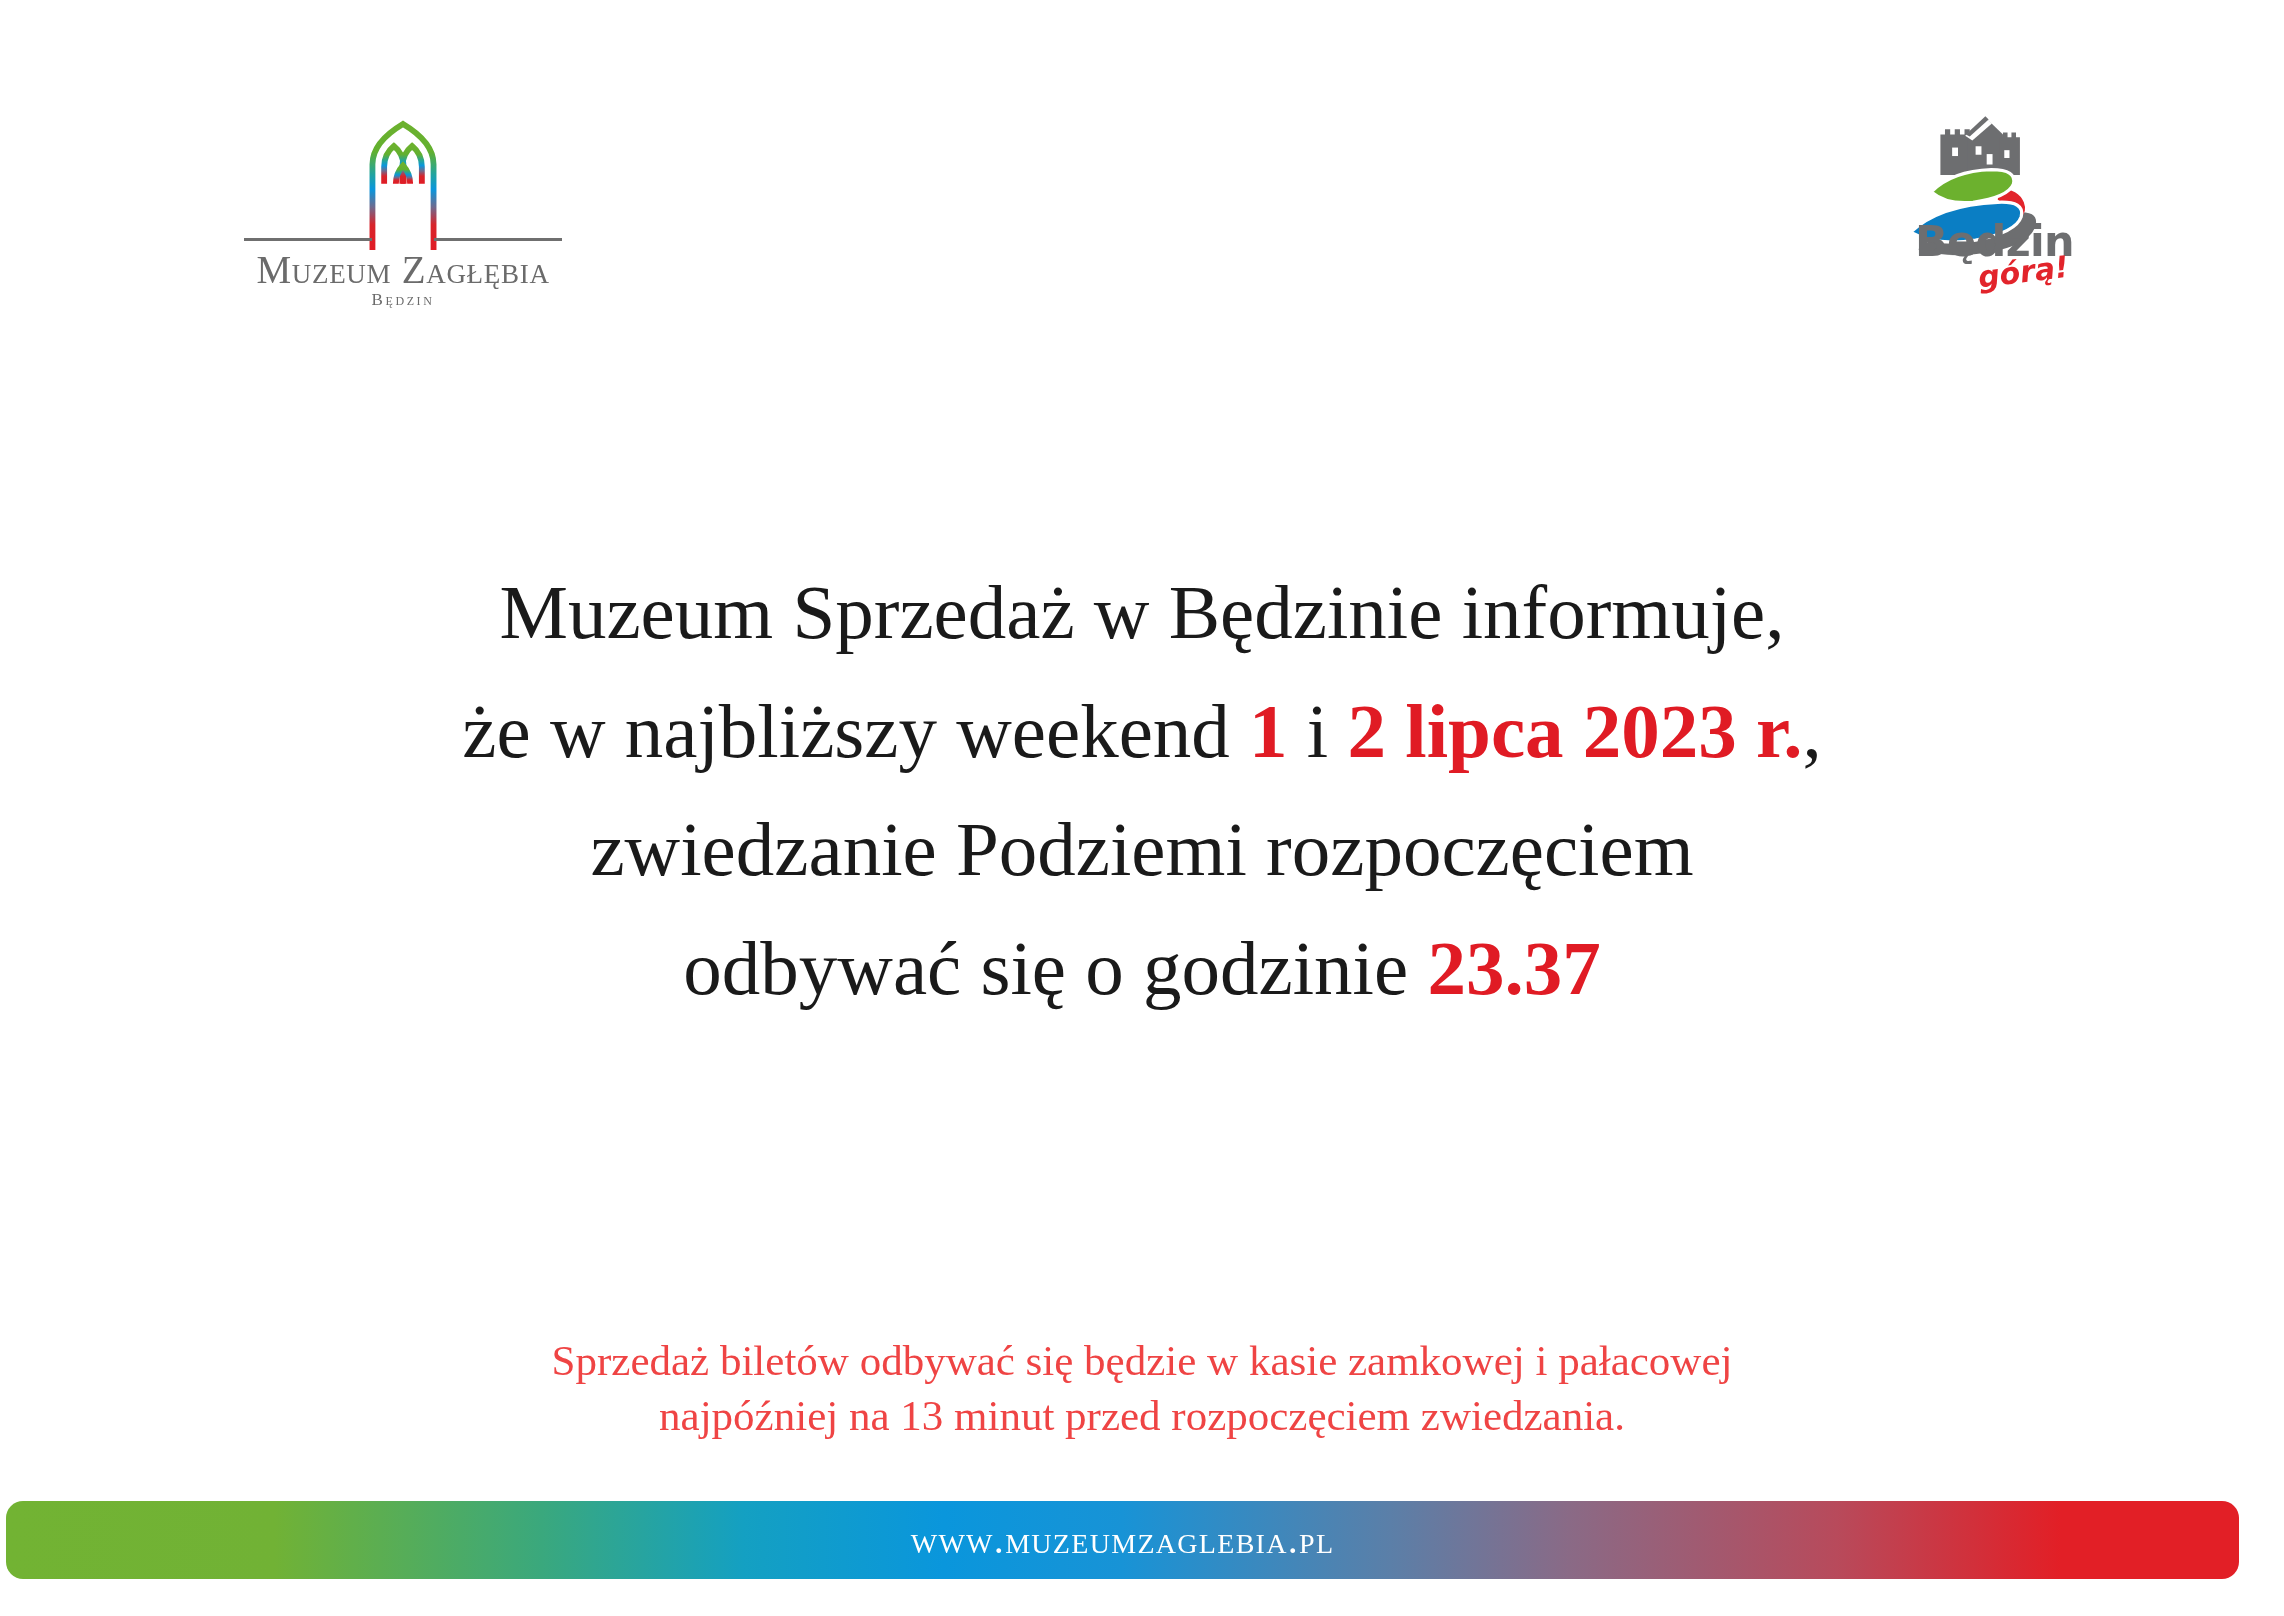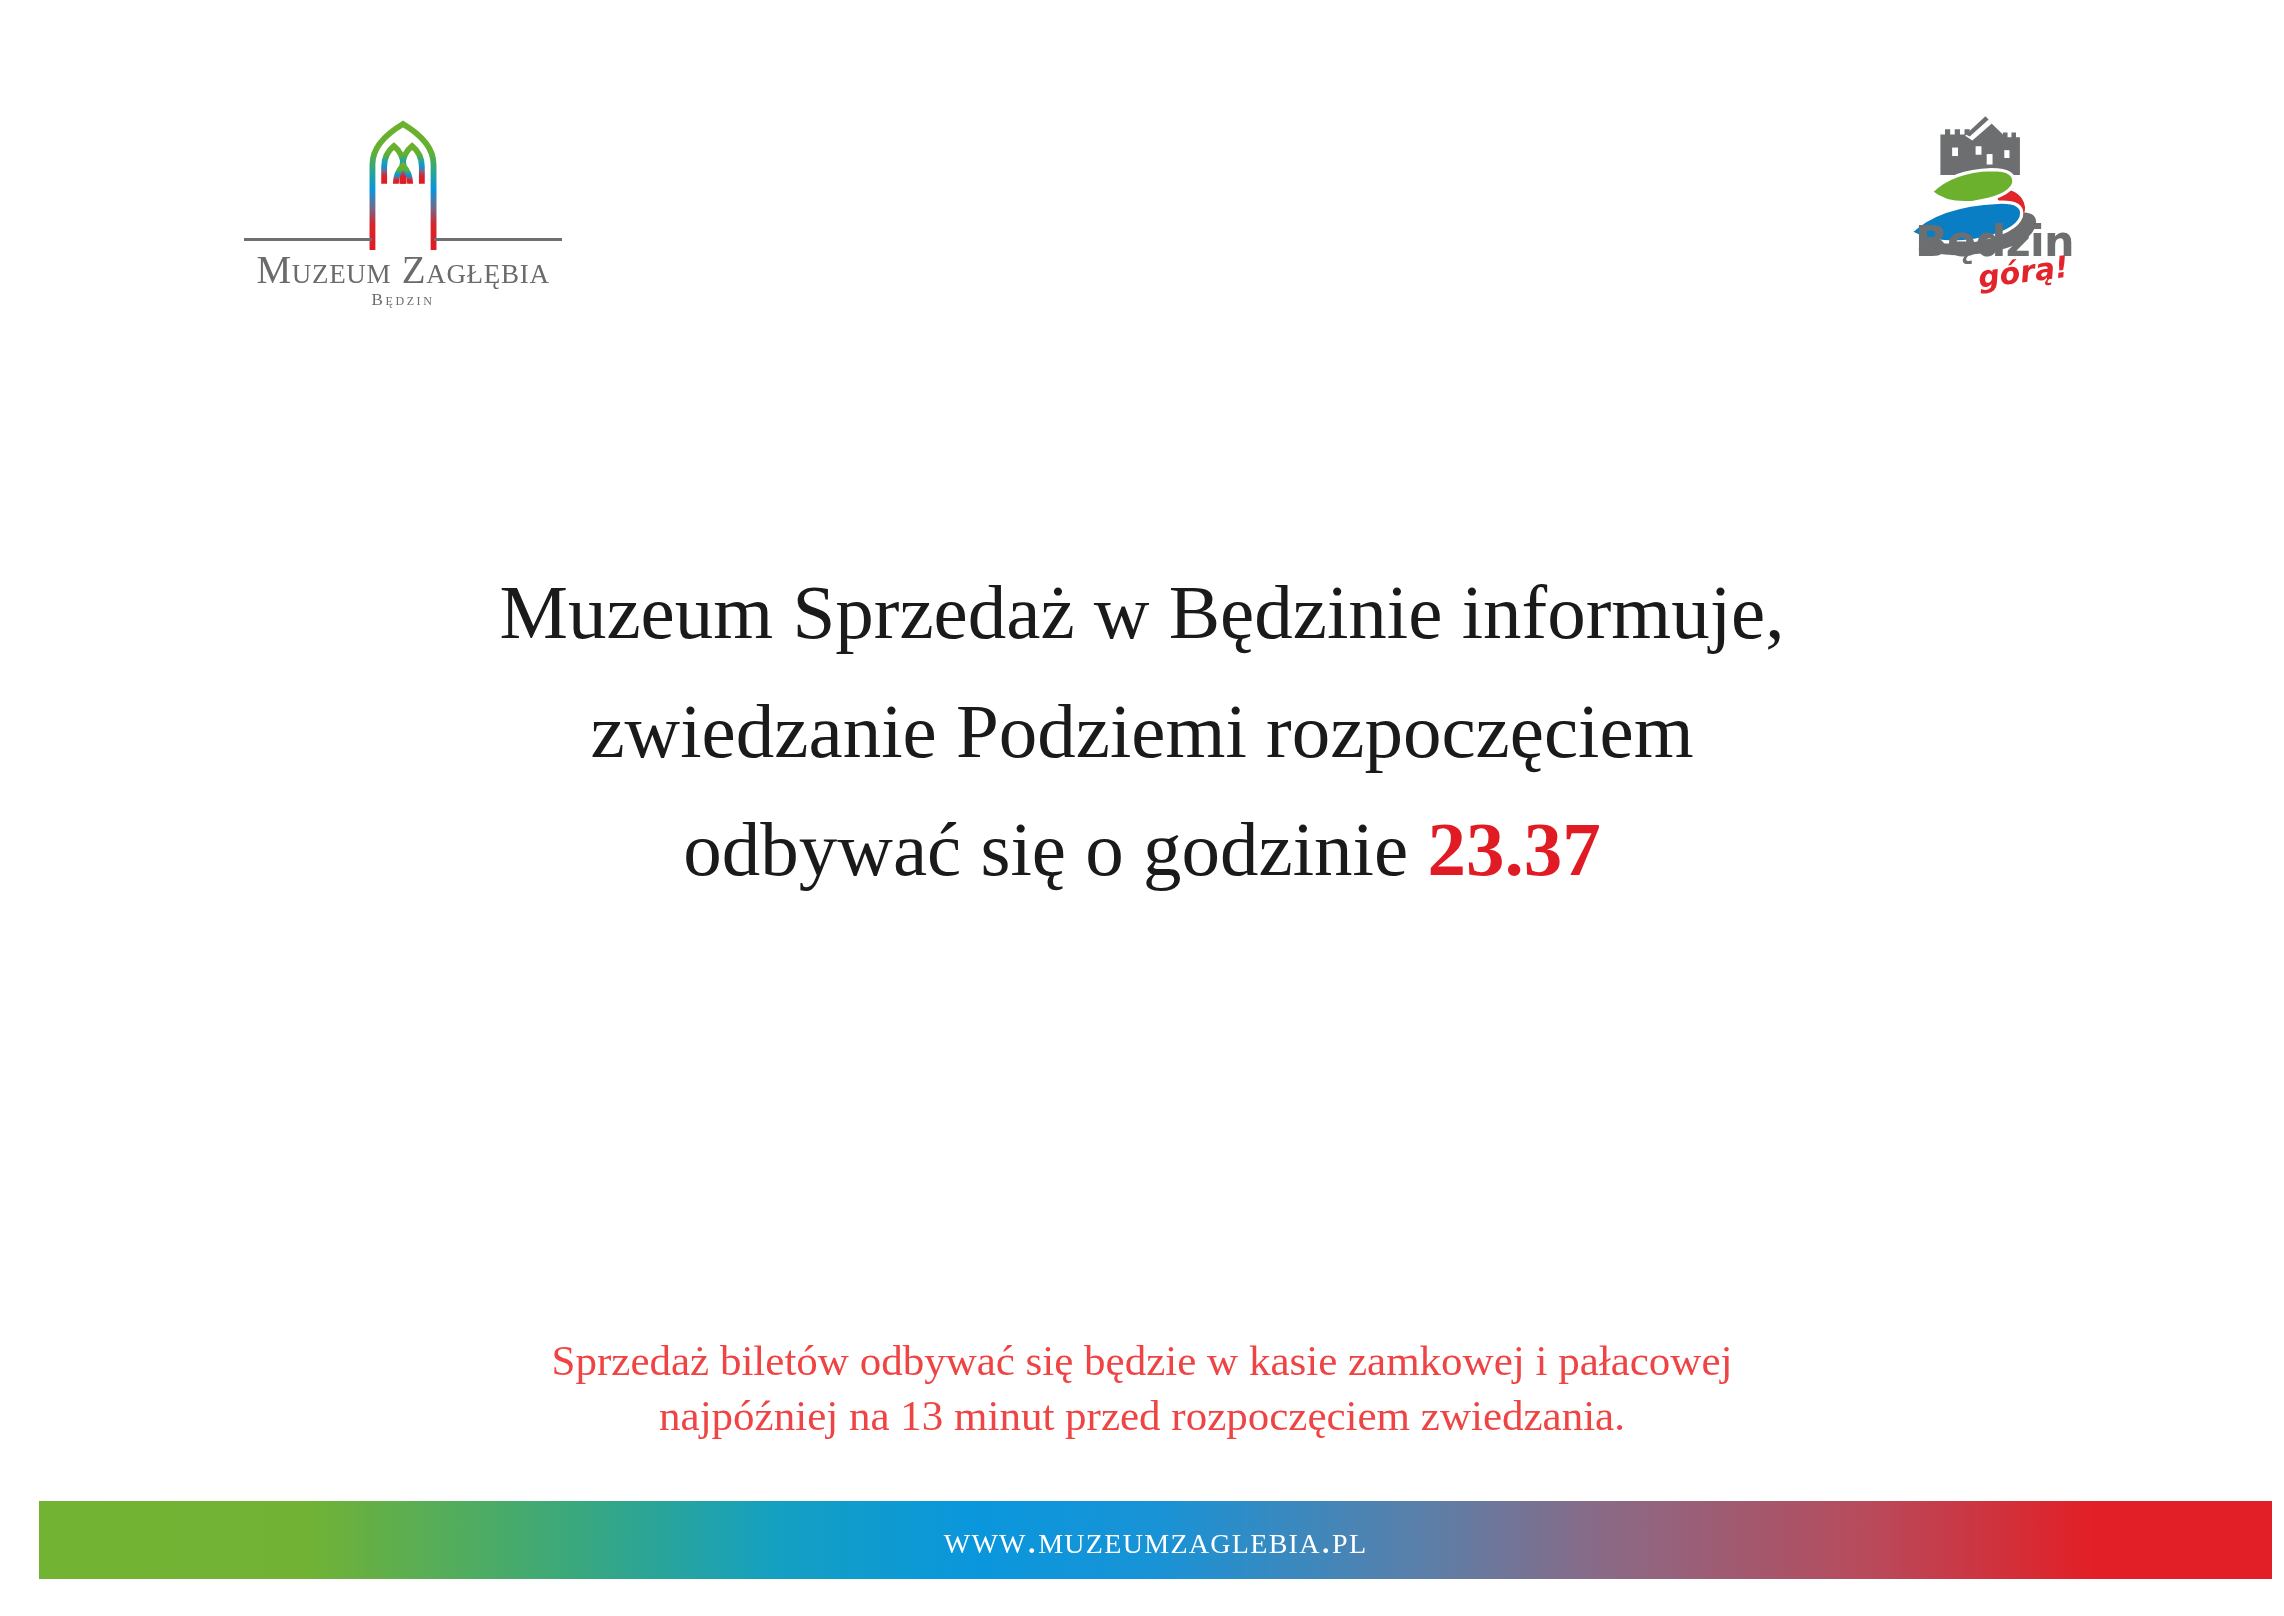--- a/index.html
+++ b/index.html
@@ -138,39 +138,40 @@
     color: #ef4444;
     font-size: 43px;
     line-height: 1.28;
     font-family: "Liberation Serif", "DejaVu Serif", serif;
   }
   #ticket-note .line { white-space: nowrap; }
 
   
   #footer-bar {
     position: absolute;
-    left: 39px;
+    left: 6px;
     top: 1501px;
     width: 2233px;
     height: 78px;
     background: linear-gradient(to right,
         #72b333 0%,
         #71b235 12%,
         #3aa87d 24%,
         #14a0c2 33%,
         #0a96dc 42%,
         #1893d6 50%,
         #5b7fa8 62%,
         #8a6a86 70%,
         #b84a5b 82%,
         #e21f26 92%,
         #e21f26 100%);
     display: flex;
     align-items: center;
     justify-content: center;
+    border-radius: 17px;
   }
   #footer-url {
     color: #ffffff;
     font-size: 40px;
     font-variant: small-caps;
     letter-spacing: 1.3px;
     line-height: 1;
     font-family: "Liberation Serif", "DejaVu Serif", serif;
     white-space: nowrap;
   }
@@ -249,20 +250,21 @@
         <path d="M16 206 Q60 164 150 160 Q192 158 186 182 Q178 206 116 218 Q56 228 16 206 Z" fill="#0a7ec4" stroke="#ffffff" stroke-width="5"></path>
       </svg>
     </div>
 
     <div id="bedzin-wordmark">Będzin</div>
     <div id="bedzin-tagline">górą!</div>
   </div>
 
   <div id="announcement">
     <div class="line">Muzeum Sprzedaż w Będzinie informuje,</div>
+    <div class="line"><span>że w najbliższy weekend </span><span class="hl">1</span><span> i </span><span class="hl">2 lipca 2023 r.</span><span>,</span></div>
     <div class="line">zwiedzanie Podziemi rozpoczęciem</div>
     <div class="line"><span>odbywać się o godzinie </span><span class="hl">23.37</span></div>
   </div>
 
   <div id="ticket-note">
     <div class="line">Sprzedaż biletów odbywać się będzie w kasie zamkowej i pałacowej</div>
     <div class="line">najpóźniej na 13 minut przed rozpoczęciem zwiedzania.</div>
   </div>
 
   <div id="footer-bar">

